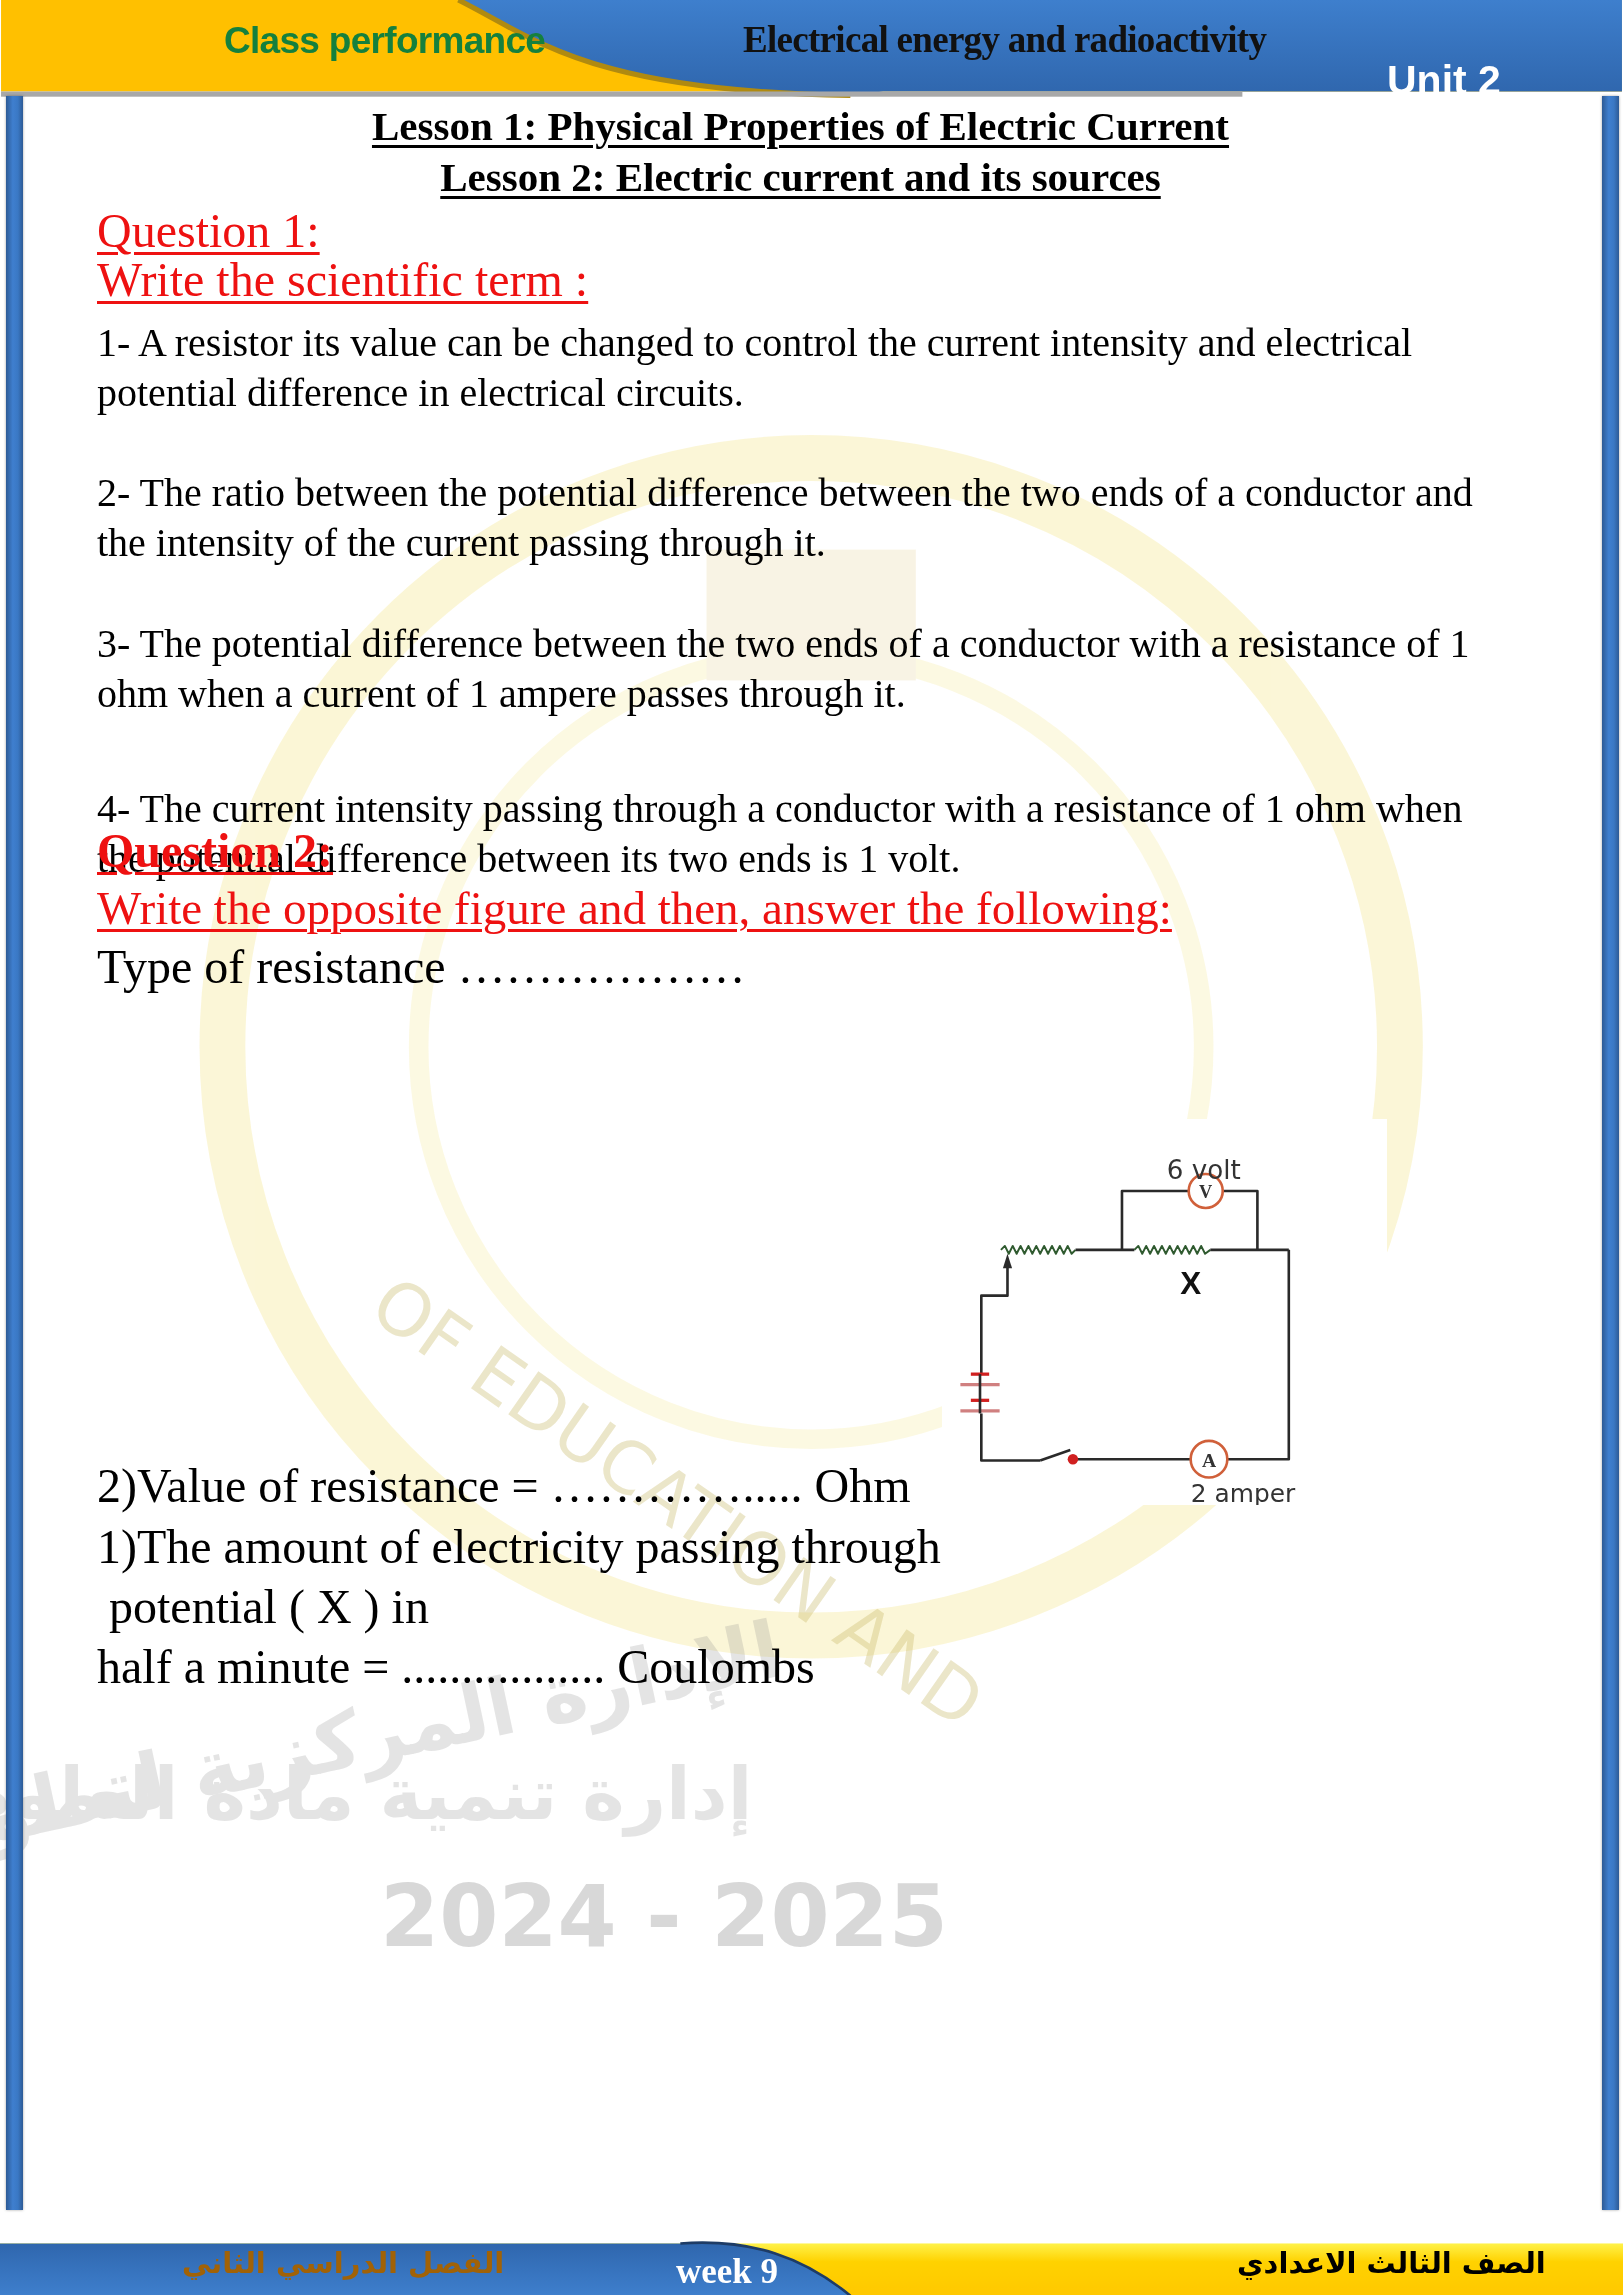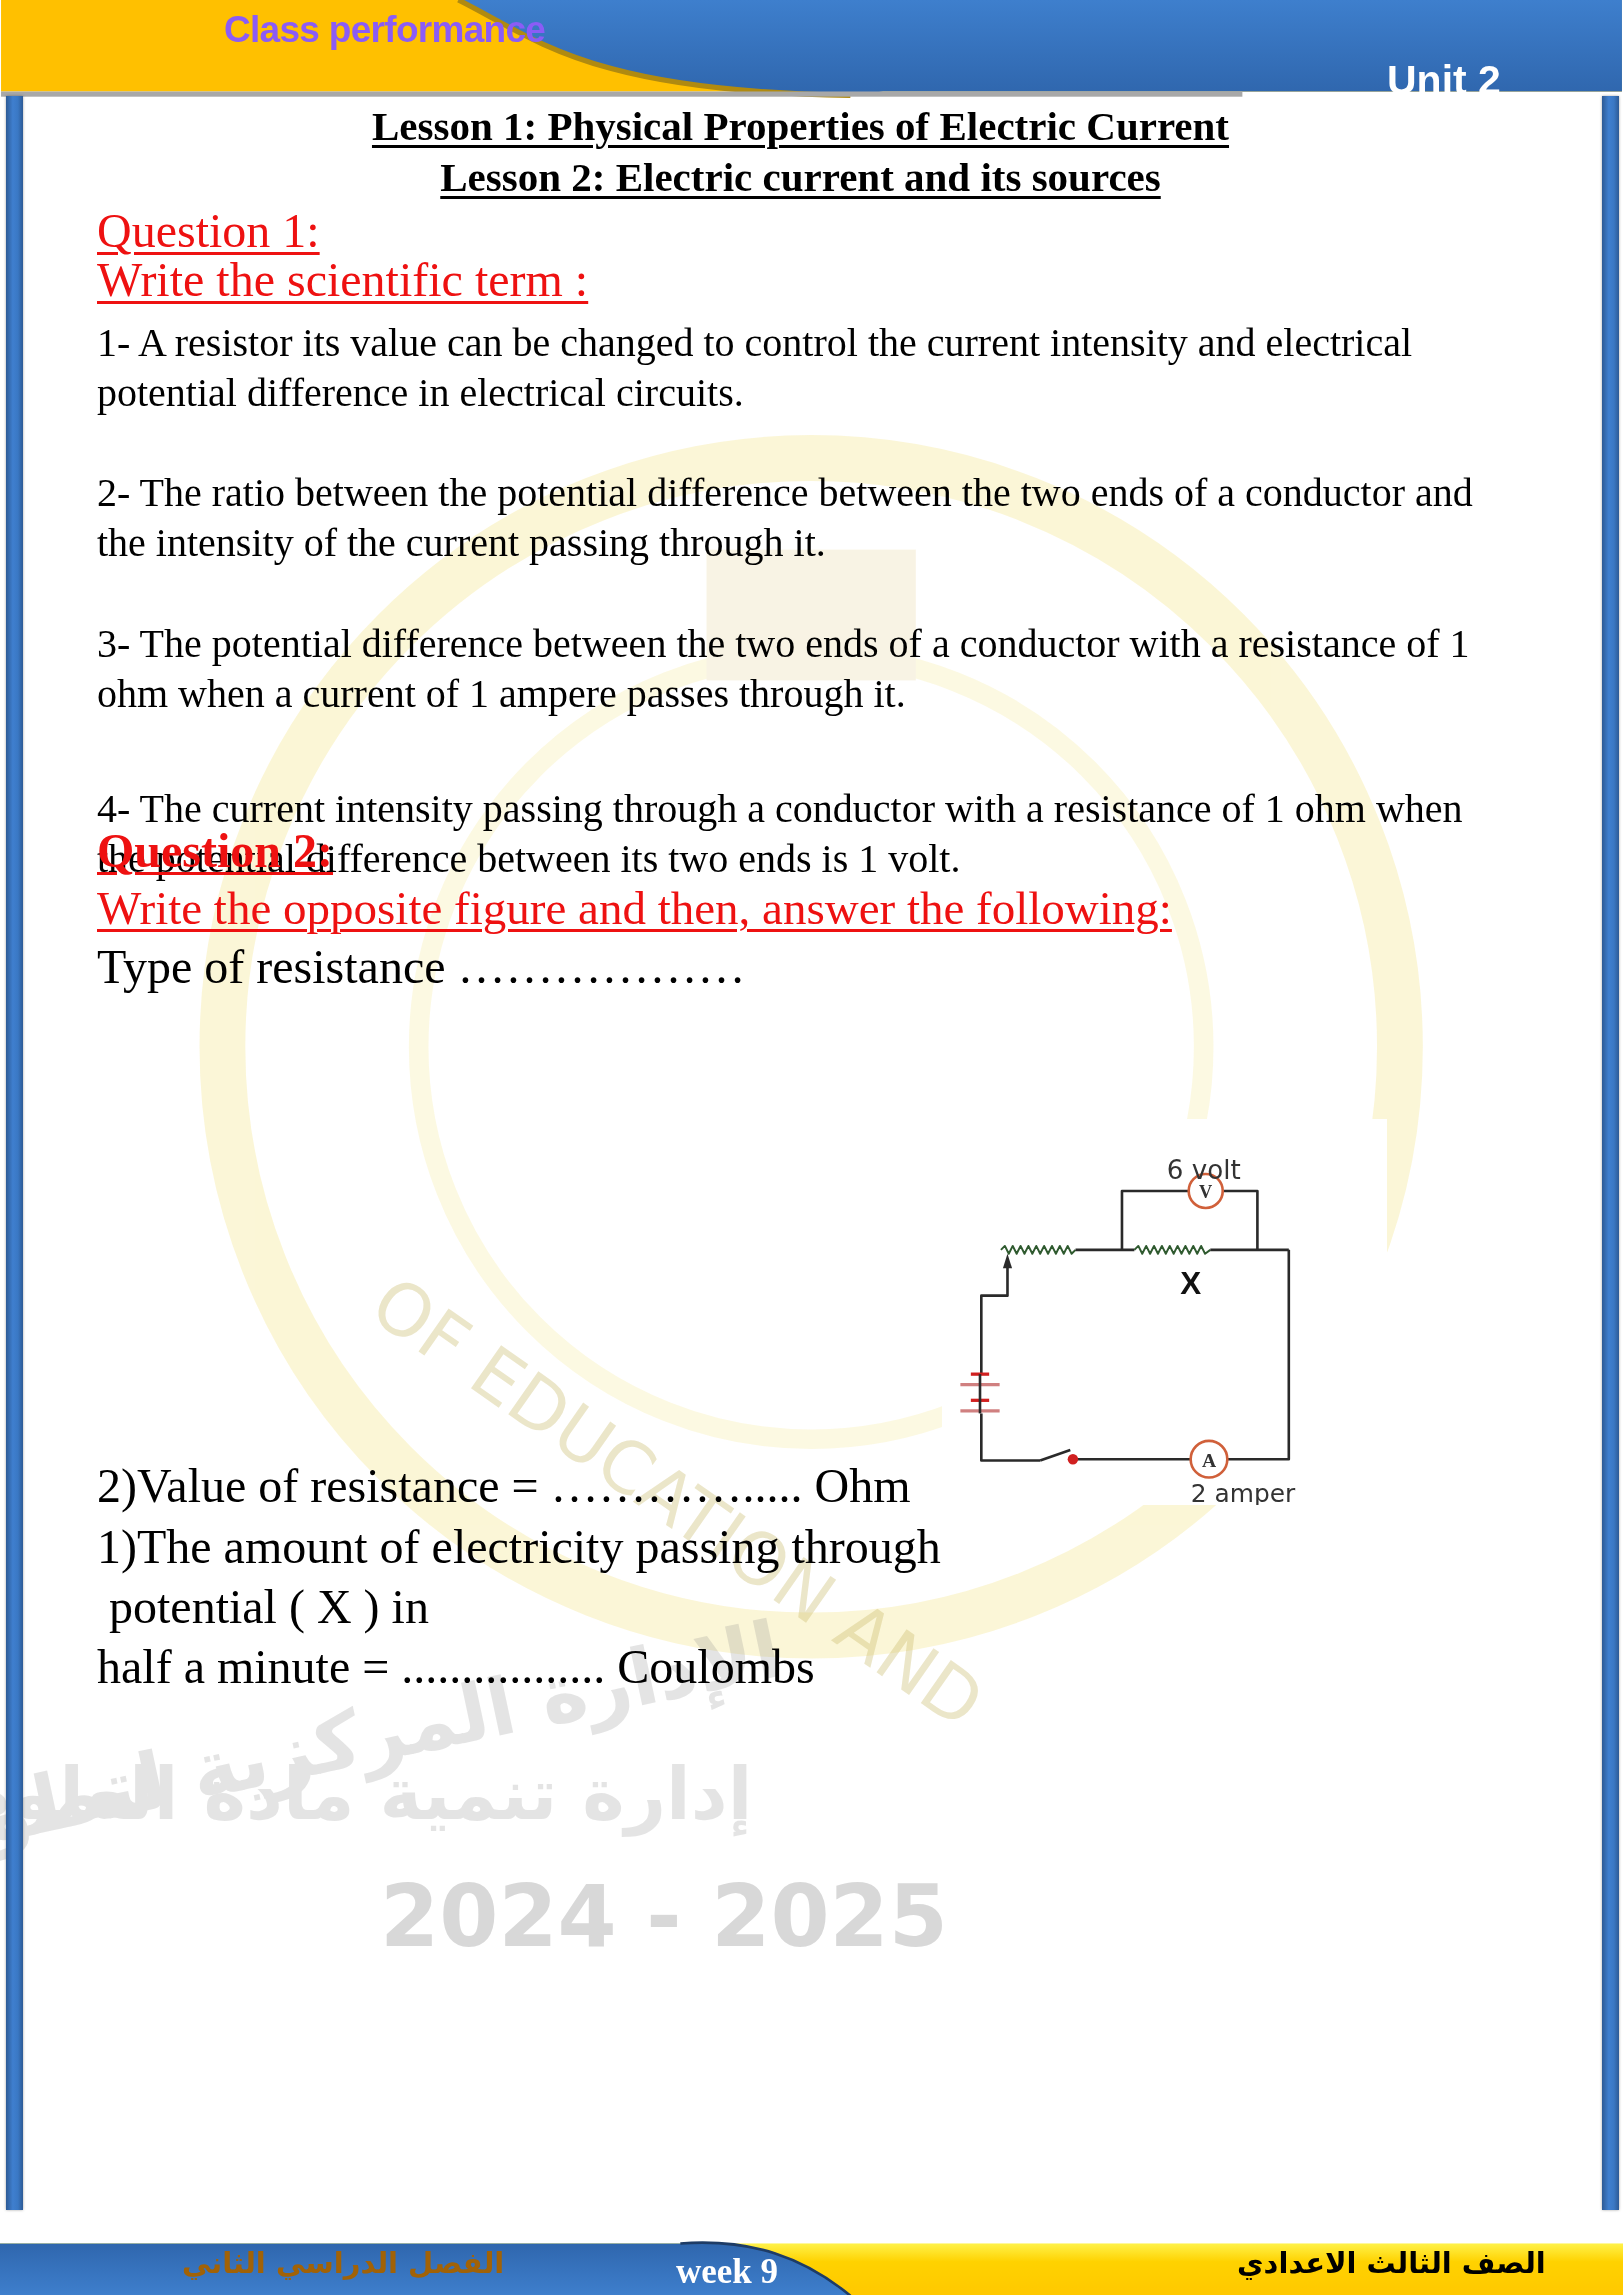--- a/index.html
+++ b/index.html
@@ -6,22 +6,22 @@
   body {
     width:1623px; height:2295px; position:relative; overflow:hidden;
     background:#ffffff;
     font-family:"Liberation Serif", "DejaVu Serif", serif;
   }
   
   #header { position:absolute; left:0; top:0; width:1623px; height:98px; }
   #header svg { position:absolute; left:0; top:0; }
   .hdr-text { position:absolute; white-space:nowrap; }
   #hdr-class {
-    left:224px; top:9px; font-family:"Liberation Sans", sans-serif; font-weight:bold;
-    font-size:37px; color:#8b5cf6; letter-spacing:-0.7px;
+    left:224px; top:20px; font-family:"Liberation Sans", sans-serif; font-weight:bold;
+    font-size:37px; color:#15803d; letter-spacing:-0.7px;
   }
   #hdr-topic {
     left:743px; top:18.3px; font-family:"Liberation Serif", serif; font-weight:bold;
     font-size:37px; color:#111111; letter-spacing:-0.7px;
   }
   #hdr-unit {
     left:1387px; top:13px; font-family:"Liberation Sans", sans-serif; font-weight:bold;
     font-size:41px; color:#ffffff;margin-top:44px;
   }
   
@@ -96,20 +96,21 @@
         <stop offset="0" stop-color="#3e7fcd"></stop>
           <stop offset="1" stop-color="#2f66ad"></stop>
       </linearGradient>
     </defs>
     <rect x="0" y="0" width="2481" height="140" fill="#ffc000"></rect>
     <path d="M700,0 C820,60 900,140 1300,146 L1350,140 L2481,140 L2481,0 Z" fill="url(#hb)"></path>
     <path d="M700,0 C820,60 900,140 1300,146" fill="none" stroke="#b08a10" stroke-width="8"></path>
     <rect x="0" y="140" width="1900" height="8" fill="#a8a8a8"></rect>
   </svg>
   <span id="hdr-class" class="hdr-text">Class performance</span>
+  <span id="hdr-topic" class="hdr-text">Electrical energy and radioactivity</span>
   <span id="hdr-unit" class="hdr-text">Unit 2</span>
 </div>
 
 <div id="left-bar" class="side-bar"></div>
 <div id="right-bar" class="side-bar"></div>
 
 <div id="content">
   <div id="lesson1" class="lesson-title">Lesson 1: Physical Properties of Electric Current</div>
   <div id="lesson2" class="lesson-title">Lesson 2: Electric current and its sources</div>
 

